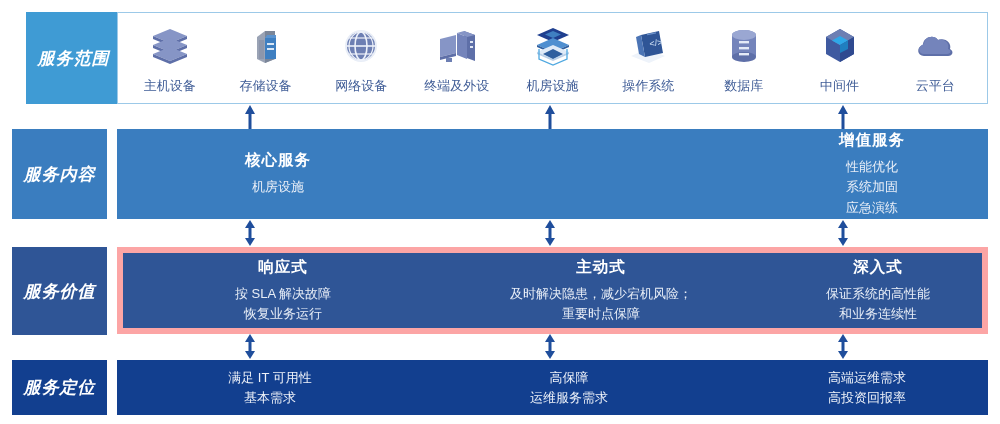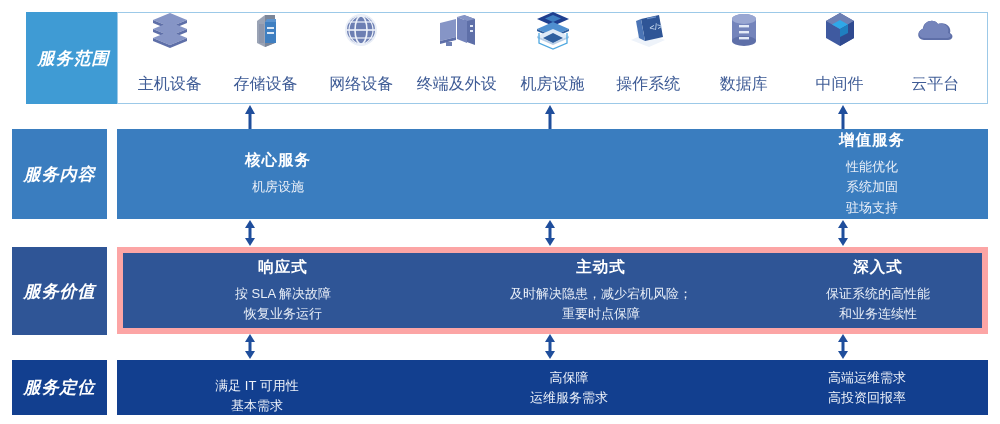--- a/index.html
+++ b/index.html
@@ -43,22 +43,22 @@
   }
   .scope-item {
     flex: 1 1 0;
     display: flex;
     flex-direction: column;
     align-items: center;
     justify-content: flex-end;
   }
   .scope-icon { height: 46px; display:flex; align-items:flex-end; justify-content:center; }
   .scope-label {
-    margin-top: 21px;
-    font-size: 16px;
+    margin-top: 8px;
+    font-size: 13px;
     color: #3f5c96;
     white-space: nowrap;
   }
 
   
   .band { height: 100%; position: relative; }
   .band-col {
     position: absolute;
     top: 0; bottom: 0;
     display: flex;
@@ -258,21 +258,21 @@
         <div class="col-title">核心服务</div>
         <div class="col-lines">
           <div>机房设施</div>
         </div>
       </div>
       <div class="band-col" style="left:655px;width:200px;">
         <div class="col-title">增值服务</div>
         <div class="col-lines">
           <div>性能优化</div>
           <div>系统加固</div>
-          <div>驻场支持</div>
+          <div>应急演练</div>
         </div>
       </div>
     </div>
   </div>
 
   <div class="arrow" style="left:243px;top:220px;">
     <svg width="14" height="26">
         <polygon points="7,0 12,8 8.5,8 8.5,18 12,18 7,26 2,18 5.5,18 5.5,8 2,8" fill="#1f4e9c"></polygon>
       </svg>
   </div>
@@ -332,21 +332,21 @@
         <polygon points="7,0 12,8 8.5,8 8.5,17 12,17 7,25 2,17 5.5,17 5.5,8 2,8" fill="#1f4e9c"></polygon>
       </svg>
   </div>
 
   <div class="row-label" style="top:360px;height:55px;background:#123f8f;">
     <span>服务定位</span>
   </div>
 
   <div class="row-body" style="top:360px;height:55px;">
     <div class="band band-plain" style="background:#123f8f;">
-      <div class="band-col" style="left:40px;width:200px;justify-content:flex-end;">
+      <div class="band-col" style="left:53px;width:200px;">
         <div class="col-lines">
           <div>满足 IT 可用性</div>
           <div>基本需求</div>
         </div>
       </div>
       <div class="band-col" style="left:352px;width:200px;">
         <div class="col-lines">
           <div>高保障</div>
           <div>运维服务需求</div>
         </div>

